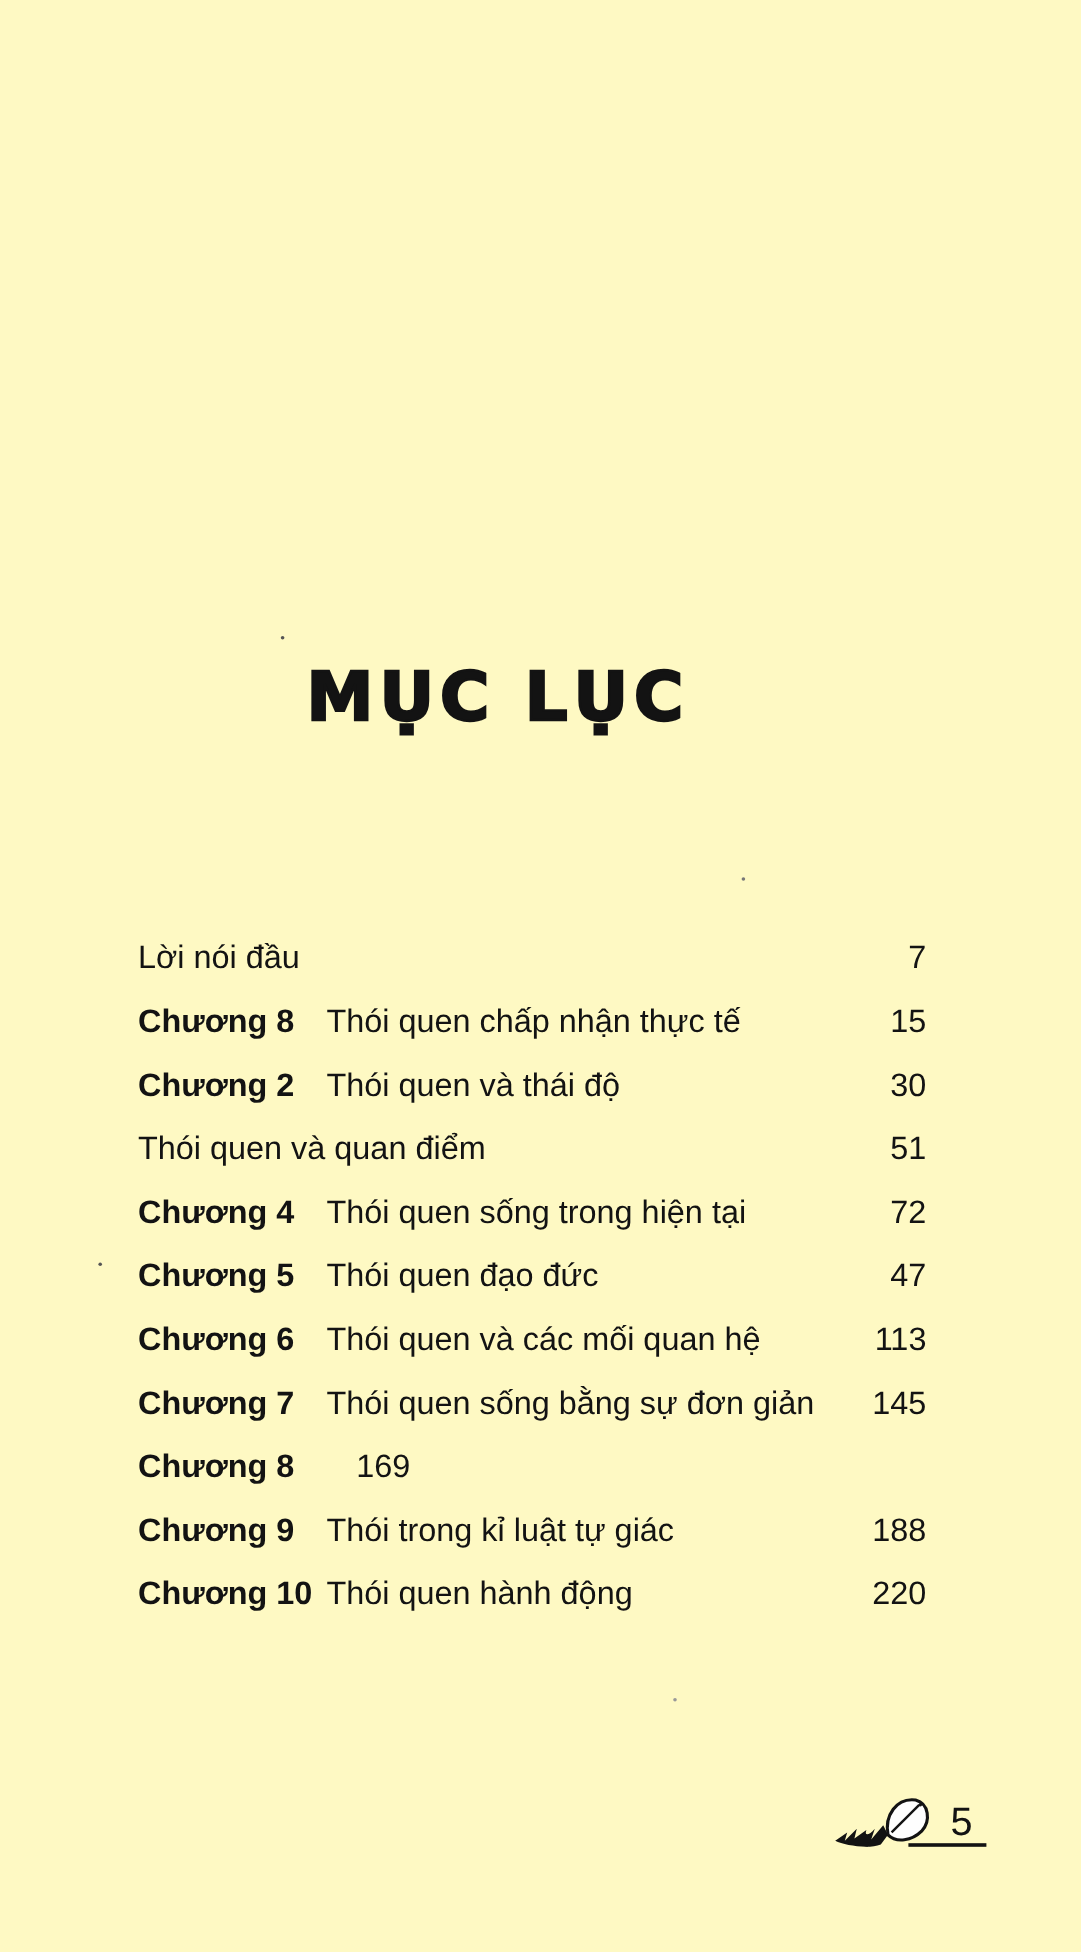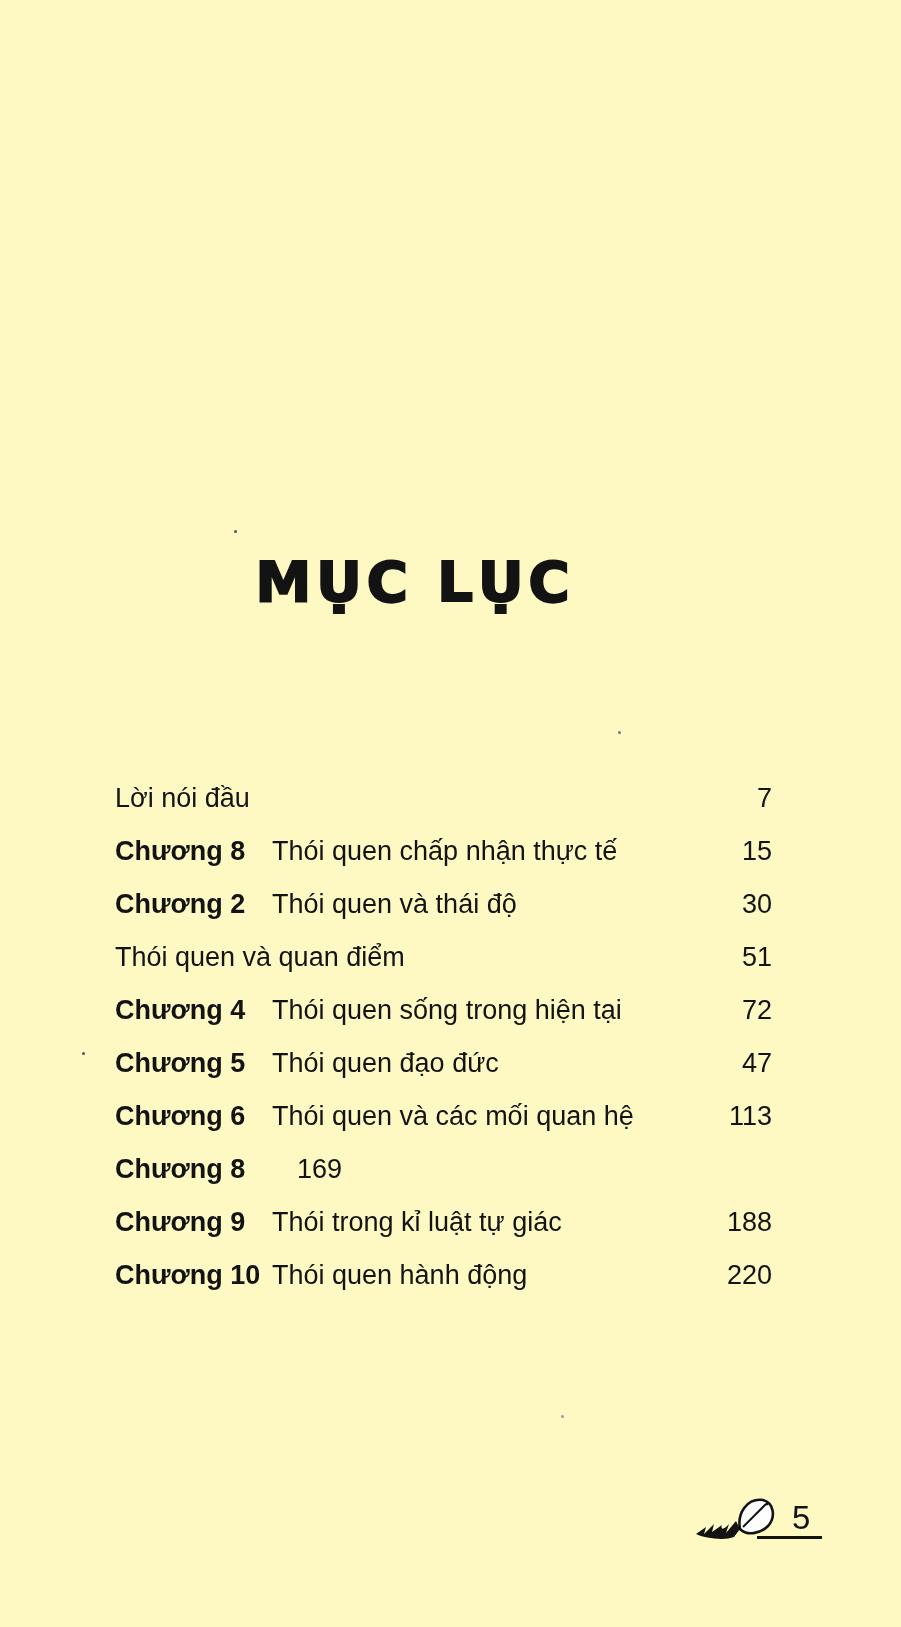--- a/index.html
+++ b/index.html
@@ -130,20 +130,25 @@
       <span class="title">Thói quen đạo đức</span>
       <span class="pageno">47</span>
     </div>
 
     <div class="toc-row">
       <span class="label">Chương 6</span>
       <span class="title">Thói quen và các mối quan hệ</span>
       <span class="pageno">113</span>
     </div>
 
+    <div class="toc-row">
+      <span class="label">Chương 7</span>
+      <span class="title">Thói quen sống bằng sự đơn giản</span>
+      <span class="pageno">145</span>
+    </div>
 
     <div class="toc-row">
       <span class="label">Chương 8</span>
       <span class="pageno">169</span>
     </div>
 
     <div class="toc-row">
       <span class="label">Chương 9</span>
       <span class="title">Thói trong kỉ luật tự giác</span>
       <span class="pageno">188</span>

